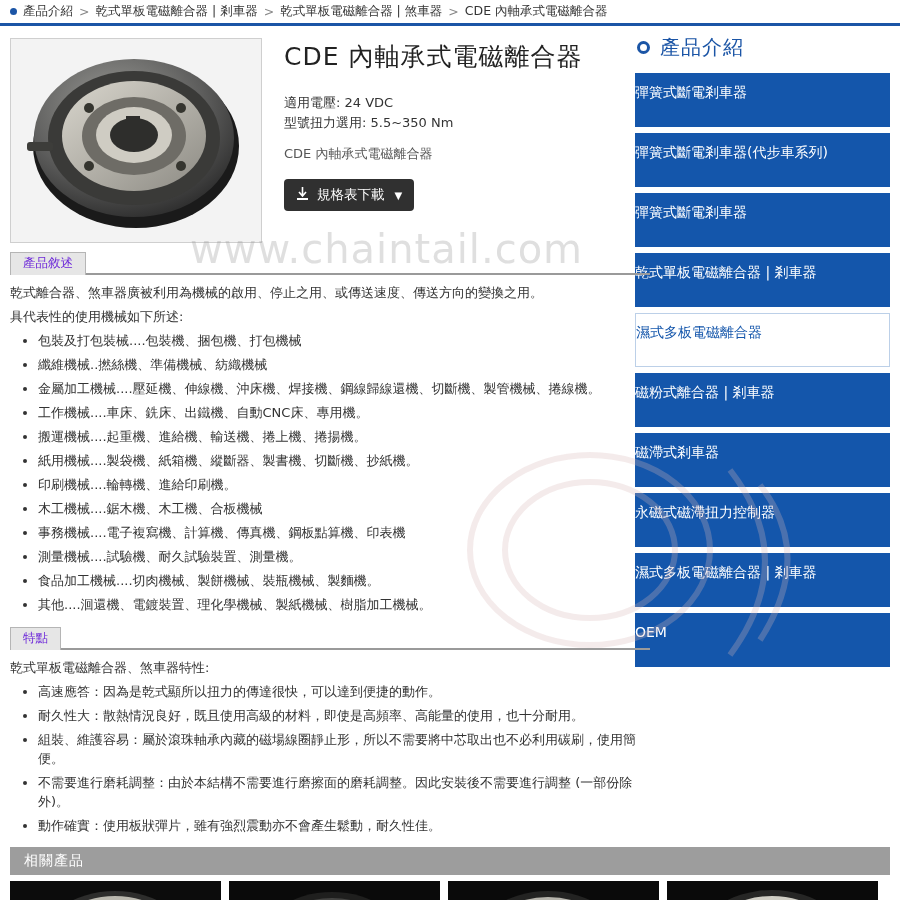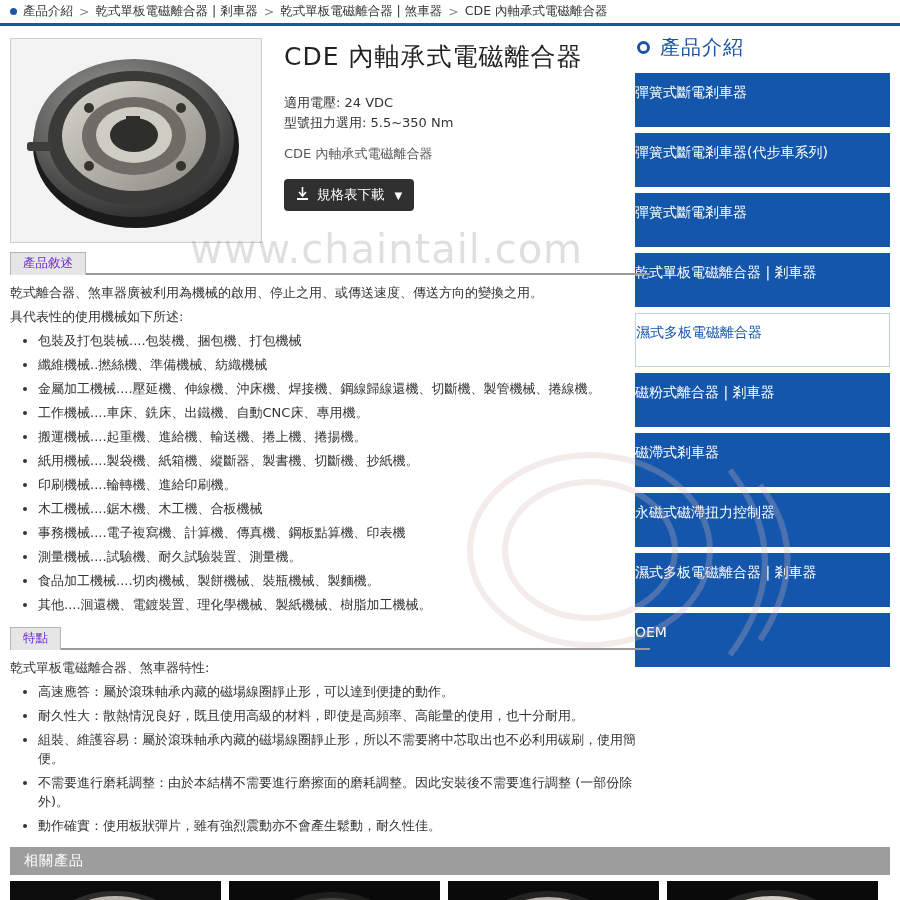--- a/index.html
+++ b/index.html
@@ -309,21 +309,21 @@
       <li>其他....洄還機、電鍍裝置、理化學機械、製紙機械、樹脂加工機械。</li>
     </ul>
   </div>
 
   <div class="sec-head" style="width:640px; margin-top:14px;">
     <span class="tab">特點</span>
   </div>
   <div class="body-text" style="width:660px;">
     <p>乾式單板電磁離合器、煞車器特性:</p>
     <ul class="bul feat-list">
-      <li>高速應答：屬於滾珠軸承內藏的磁場線圈靜止形，可以達到便捷的動作。</li>
+      <li>高速應答：因為是乾式顯所以扭力的傳達很快，可以達到便捷的動作。</li>
       <li>耐久性大：散熱情況良好，既且使用高級的材料，即使是高頻率、高能量的使用，也十分耐用。</li>
       <li>組裝、維護容易：屬於滾珠軸承內藏的磁場線圈靜止形，所以不需要將中芯取出也不必利用碳刷，使用簡便。</li>
       <li>不需要進行磨耗調整：由於本結構不需要進行磨擦面的磨耗調整。因此安裝後不需要進行調整 (一部份除外)。</li>
       <li>動作確實：使用板狀彈片，雖有強烈震動亦不會產生鬆動，耐久性佳。</li>
     </ul>
   </div>
 
   <div class="rel-bar">相關產品</div>
   <div class="rel-row">
 

